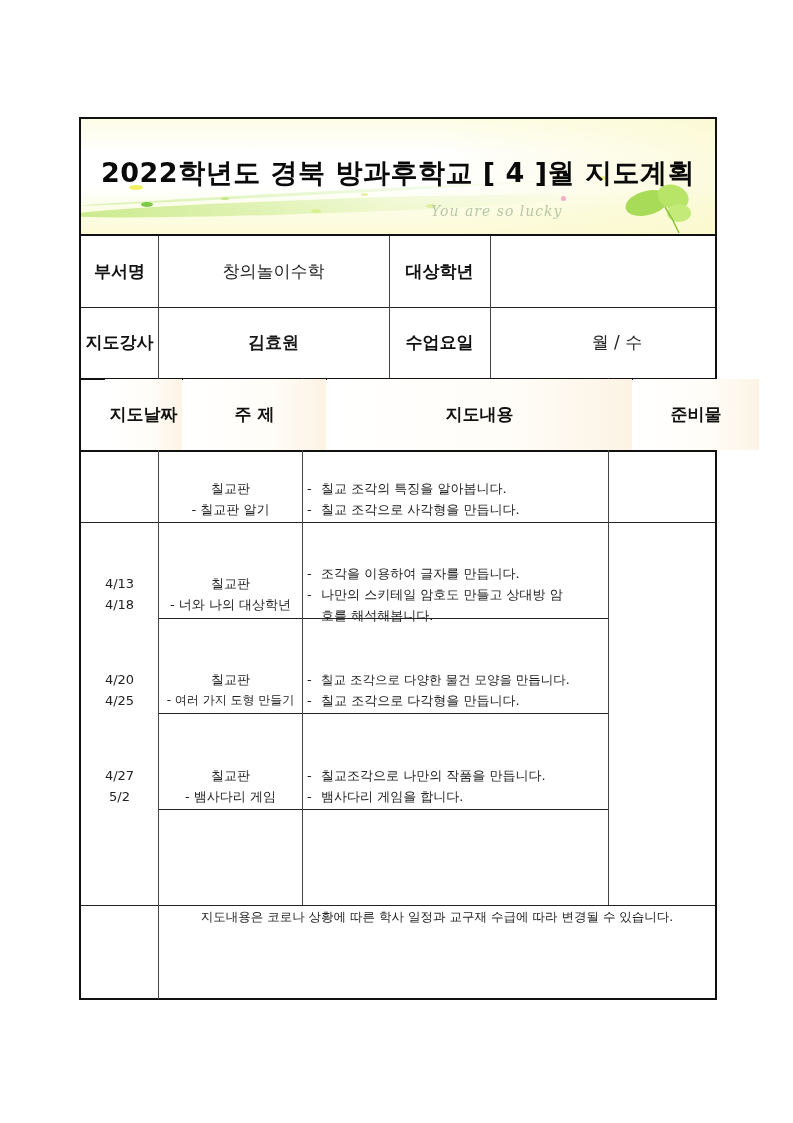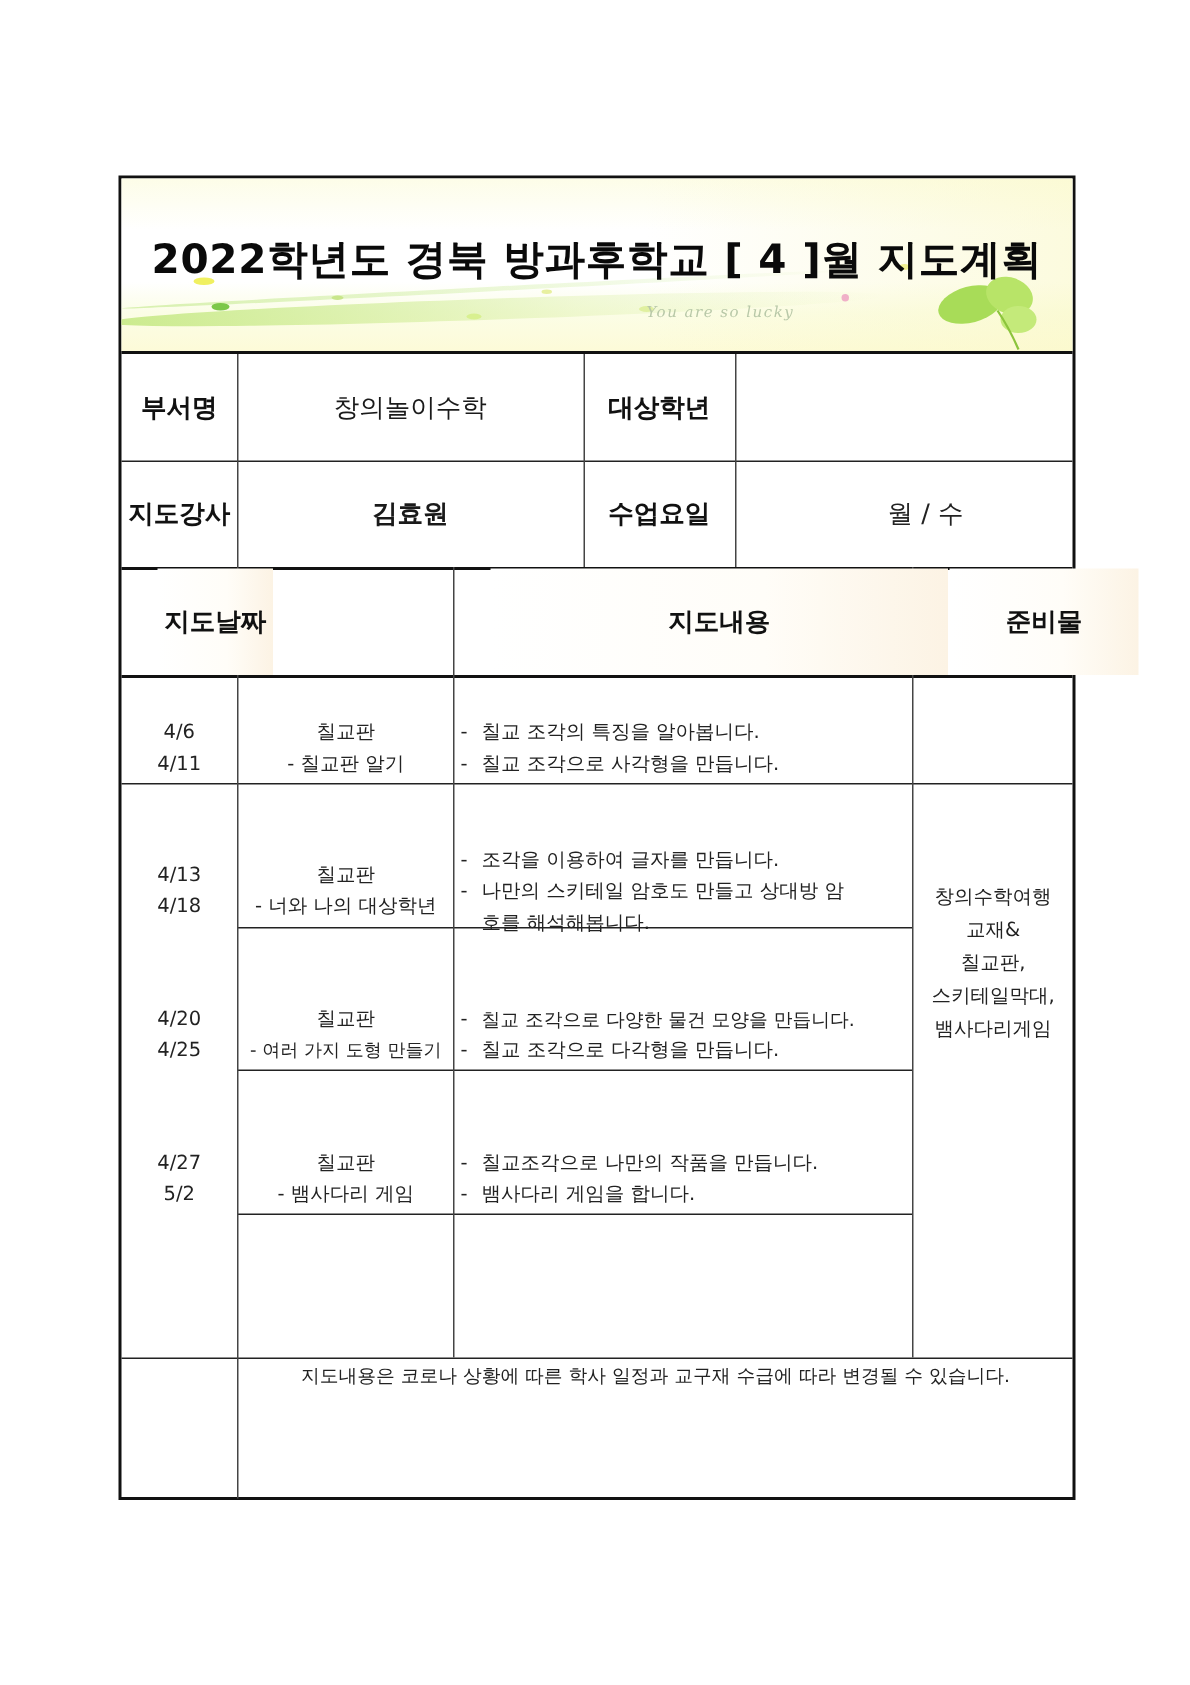--- a/index.html
+++ b/index.html
@@ -12,21 +12,21 @@
     overflow: hidden; border-bottom: 2px solid #111; box-sizing: border-box; }
   .banner .wash-r { position: absolute; right: 0; top: 0; width: 100%; height: 100%;
     background: linear-gradient(90deg, rgba(255,255,255,0) 0%, rgba(255,255,255,0) 55%, rgba(250,248,200,0.6) 100%); }
   .banner .swoosh { position: absolute; left: -10px; top: 80px; width: 520px; height: 14px; border-radius: 50%;
     background: linear-gradient(90deg, rgba(190,230,120,0.8), rgba(220,240,170,0.4) 60%, rgba(255,255,255,0)); transform: rotate(-2deg); }
   .banner .swoosh2 { position: absolute; left: 0; top: 72px; width: 500px; height: 3px; border-radius: 50%;
     background: linear-gradient(90deg, rgba(200,235,150,0.7), rgba(255,255,255,0)); transform: rotate(-3deg); }
   .banner .dot { position: absolute; border-radius: 50%; }
   .banner .title { position: absolute; left: 0; right: 0; top: 36px; text-align: center;
     font-family: "DejaVu Sans", sans-serif; font-weight: bold; font-size: 27px; letter-spacing: 0.5px; color: #0a0a0a; }
-  .banner .script { position: absolute; left: 350px; top: 84px; font-family: "DejaVu Serif", serif; font-style: italic; font-size: 10px; color: #b8c8a8; letter-spacing: 1px; }
+  .banner .script { position: absolute; left: 350px; top: 84px; font-family: "DejaVu Serif", serif; font-style: italic; font-size: 14px; color: #b8c8a8; letter-spacing: 1px; }
   .clover { position: absolute; left: 540px; top: 60px; width: 80px; height: 55px; }
 
   
   .hl { position: absolute; height: 0; border-top: 1.5px solid #222; }
   .vl { position: absolute; width: 0; border-left: 1.5px solid #444; }
   .hl.thick { border-top: 2px solid #111; }
 
   .cell { position: absolute; display: flex; align-items: center; justify-content: center; text-align: center; box-sizing: border-box; }
   .lbl { font-weight: bold; font-size: 17px; color: #111; }
   .val { font-size: 17px; color: #222; }
@@ -84,27 +84,24 @@
   <div class="cell lbl" style="left:0;top:117px;width:77px;height:71px;">부서명</div>
   <div class="cell val bold" style="left:77px;top:117px;width:231px;height:71px;font-weight:normal;color:#1a1a1a;">창의놀이수학</div>
   <div class="cell lbl" style="left:308px;top:117px;width:101px;height:71px;">대상학년</div>
 
   <div class="cell lbl" style="left:0;top:188px;width:77px;height:71px;">지도강사</div>
   <div class="cell val bold" style="left:77px;top:188px;width:231px;height:71px;font-weight:bold;color:#1a1a1a;">김효원</div>
   <div class="cell lbl" style="left:308px;top:188px;width:101px;height:71px;">수업요일</div>
   <div class="cell val" style="left:409px;top:188px;width:225px;height:71px;padding-left:29px;">월 / 수</div>
 
   <div class="cell lbl hdr-bg" style="left:0;top:260px;width:77px;height:71px;">지도날짜</div>
+  <div class="cell lbl hdr-bg" style="left:78px;top:260px;width:143px;height:71px;">주 제</div>
   <div class="cell lbl hdr-bg" style="left:222px;top:260px;width:305px;height:71px;">지도내용</div>
   <div class="cell lbl hdr-bg" style="left:528px;top:260px;width:126px;height:71px;">준비물</div>
 
-  <div class="cell small center-col" style="left:0;top:332px;width:77px;height:96px;">
-    <span>4/6</span>
-    <span>4/11</span>
-  </div>
   <div class="cell small center-col" style="left:78px;top:332px;width:143px;height:96px;">
     <span>칠교판</span>
     <span>- 칠교판 알기</span>
   </div>
   <div class="cell small content" style="left:222px;top:332px;width:305px;height:96px;">
     <div class="lines">
       <div class="line">
           <span class="dash">-</span>
           <span>칠교 조각의 특징을 알아봅니다.</span>
         </div>
@@ -175,23 +172,16 @@
           <span class="dash">-</span>
           <span>칠교조각으로 나만의 작품을 만듭니다.</span>
         </div>
       <div class="line">
           <span class="dash">-</span>
           <span>뱀사다리 게임을 합니다.</span>
         </div>
     </div>
   </div>
 
-  <div class="cell small center-col" style="left:528px;top:332px;width:106px;height:383px;font-size:13px;line-height:22px;">
-    <span>창의수학여행</span>
-    <span>교재&amp;</span>
-    <span>칠교판,</span>
-    <span>스키테일막대,</span>
-    <span>뱀사다리게임</span>
-  </div>
 
   <div class="cell small" style="left:78px;top:716px;width:556px;height:163px;font-size:12.5px;">지도내용은 코로나 상황에 따른 학사 일정과 교구재 수급에 따라 변경될 수 있습니다.</div>
 
 </div>
 
 </body></html>

